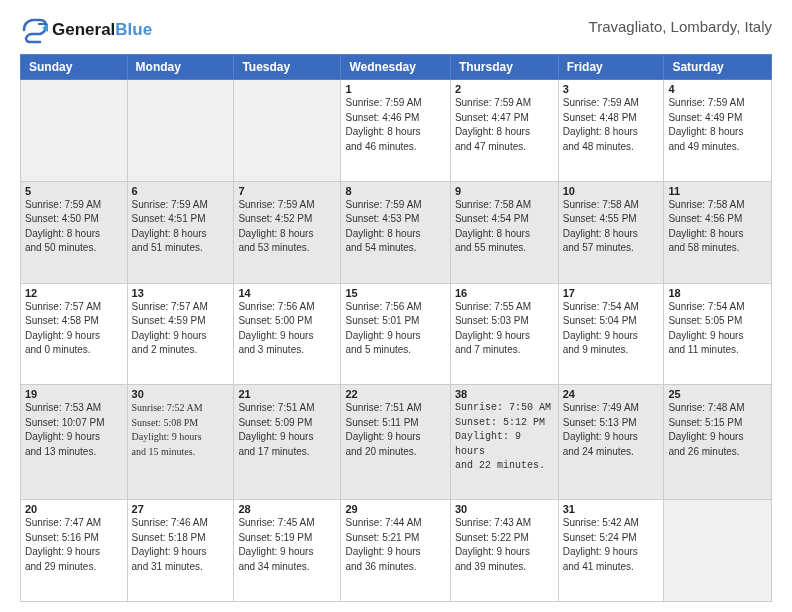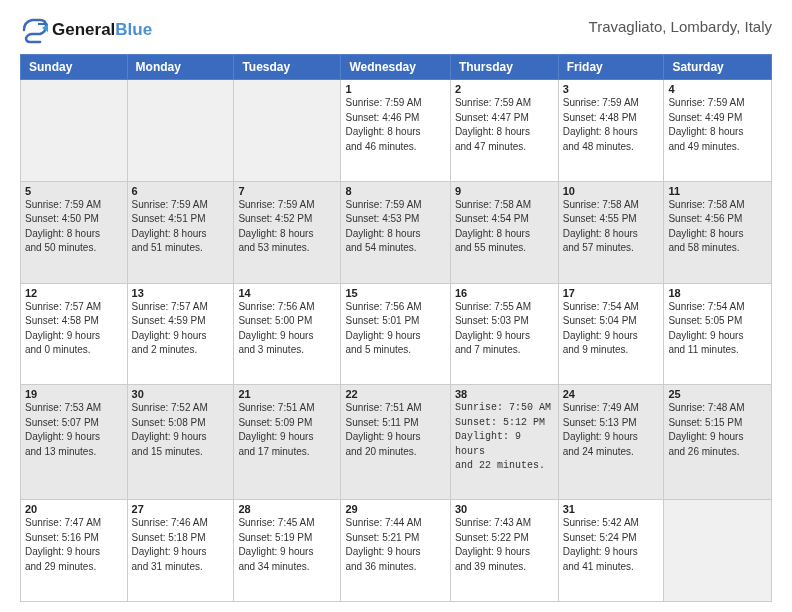--- a/index.html
+++ b/index.html
@@ -255,27 +255,27 @@
             <div class="day-info" style="white-space: pre-line;">Sunrise: 7:54 AM
 Sunset: 5:05 PM
 Daylight: 9 hours
 and 11 minutes.</div>
           </td>
         </tr>
         <tr class="row-shaded">
           <td>
             <div class="day-num">19</div>
             <div class="day-info" style="white-space: pre-line;">Sunrise: 7:53 AM
-Sunset: 5:07 PM
+Sunset: 10:07 PM
 Daylight: 9 hours
 and 13 minutes.</div>
           </td>
           <td>
             <div class="day-num">30</div>
-            <div class="day-info" style="white-space: pre-line;">Sunrise: 7:52 AM
+            <div class="day-info" style="white-space: pre-line; font-family: Liberation Serif, serif;">Sunrise: 7:52 AM
 Sunset: 5:08 PM
 Daylight: 9 hours
 and 15 minutes.</div>
           </td>
           <td>
             <div class="day-num">21</div>
             <div class="day-info" style="white-space: pre-line;">Sunrise: 7:51 AM
 Sunset: 5:09 PM
 Daylight: 9 hours
 and 17 minutes.</div>

